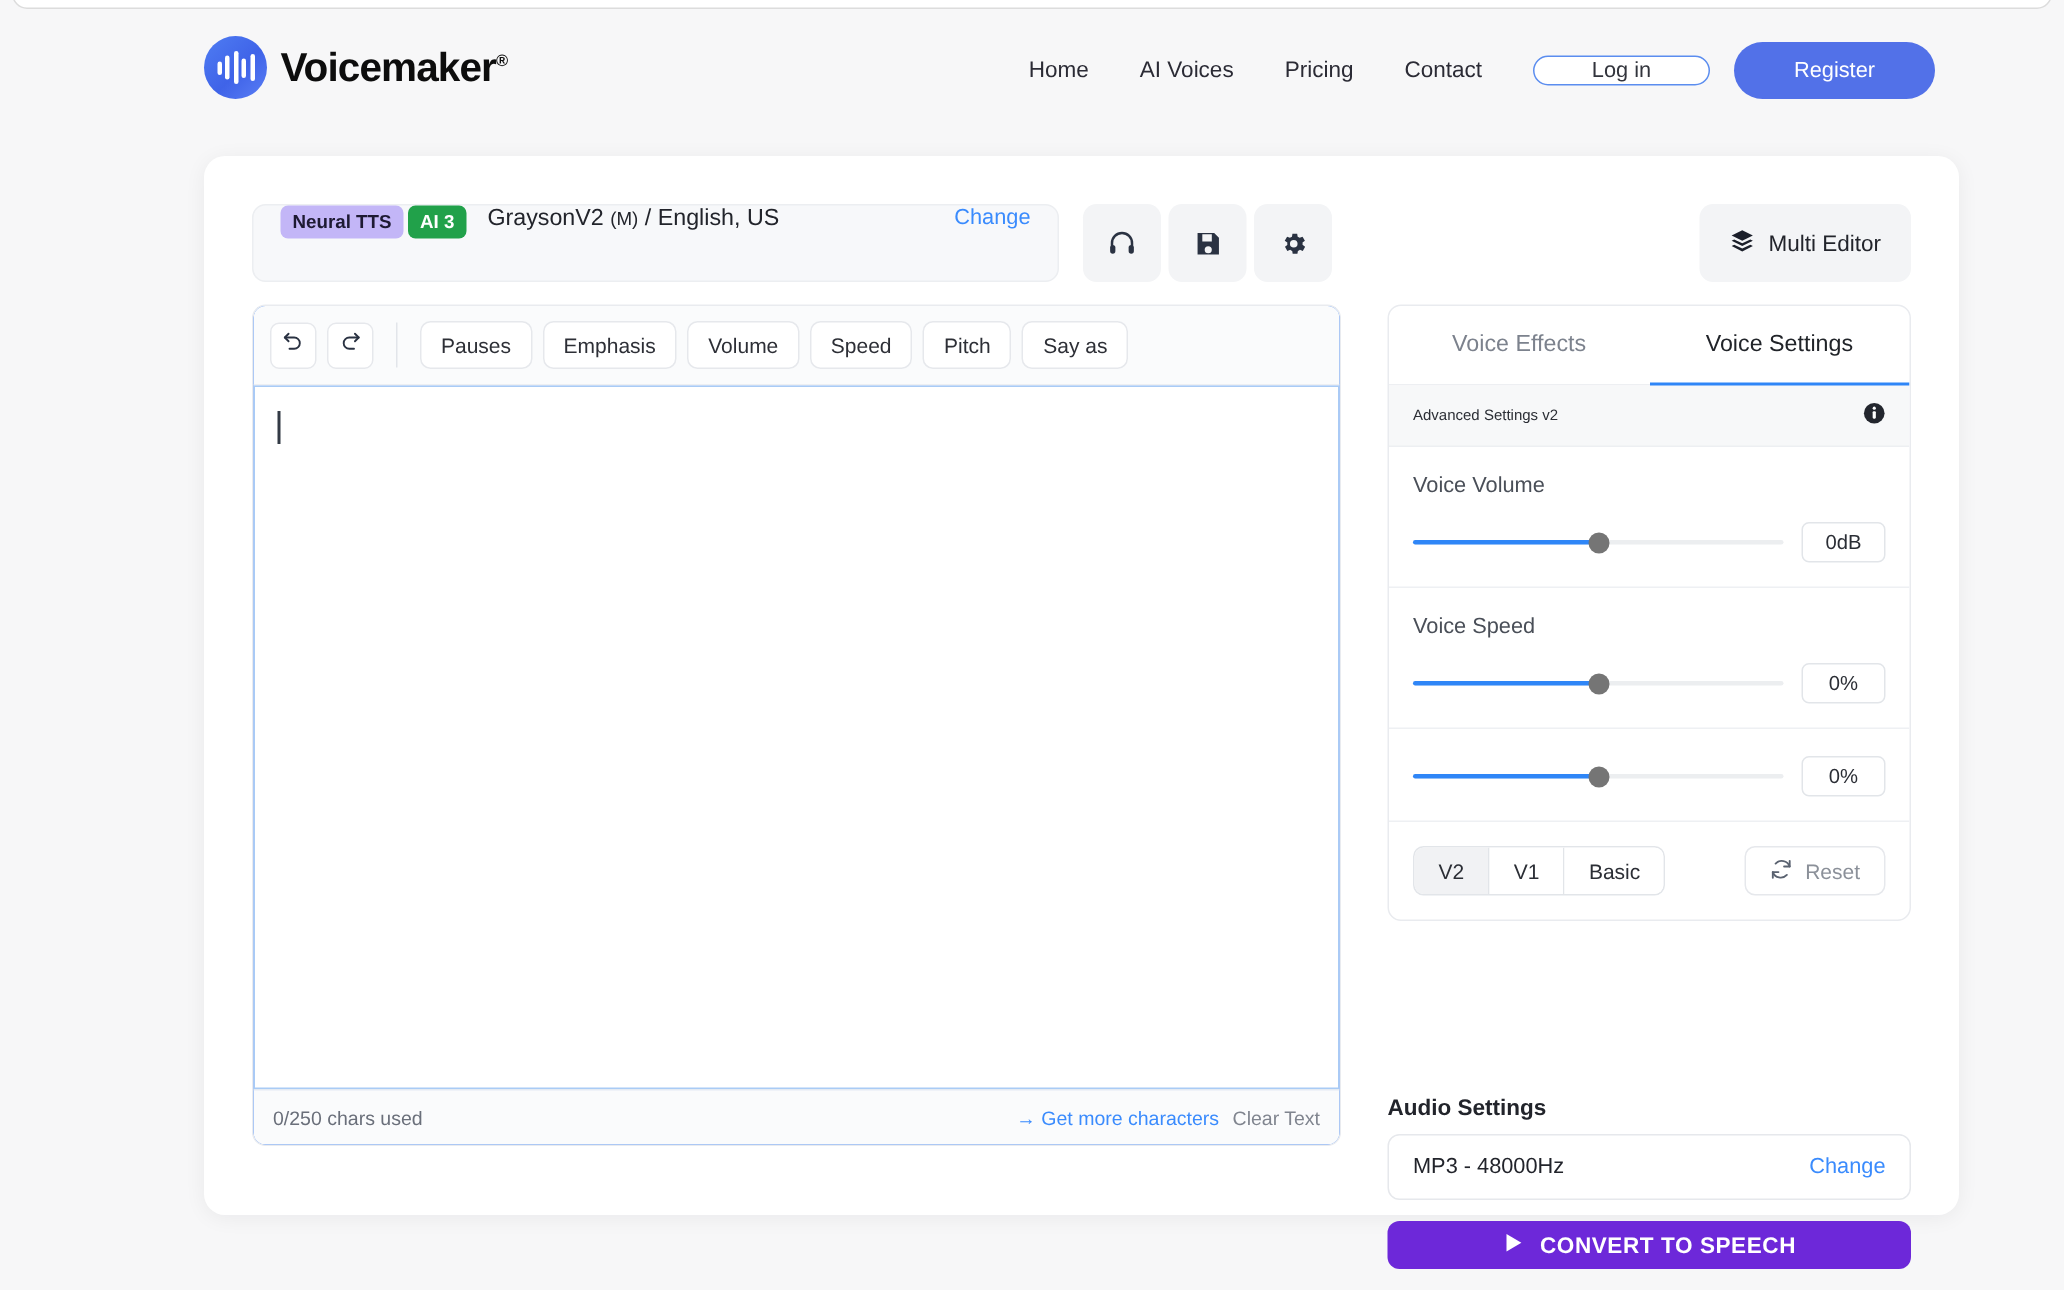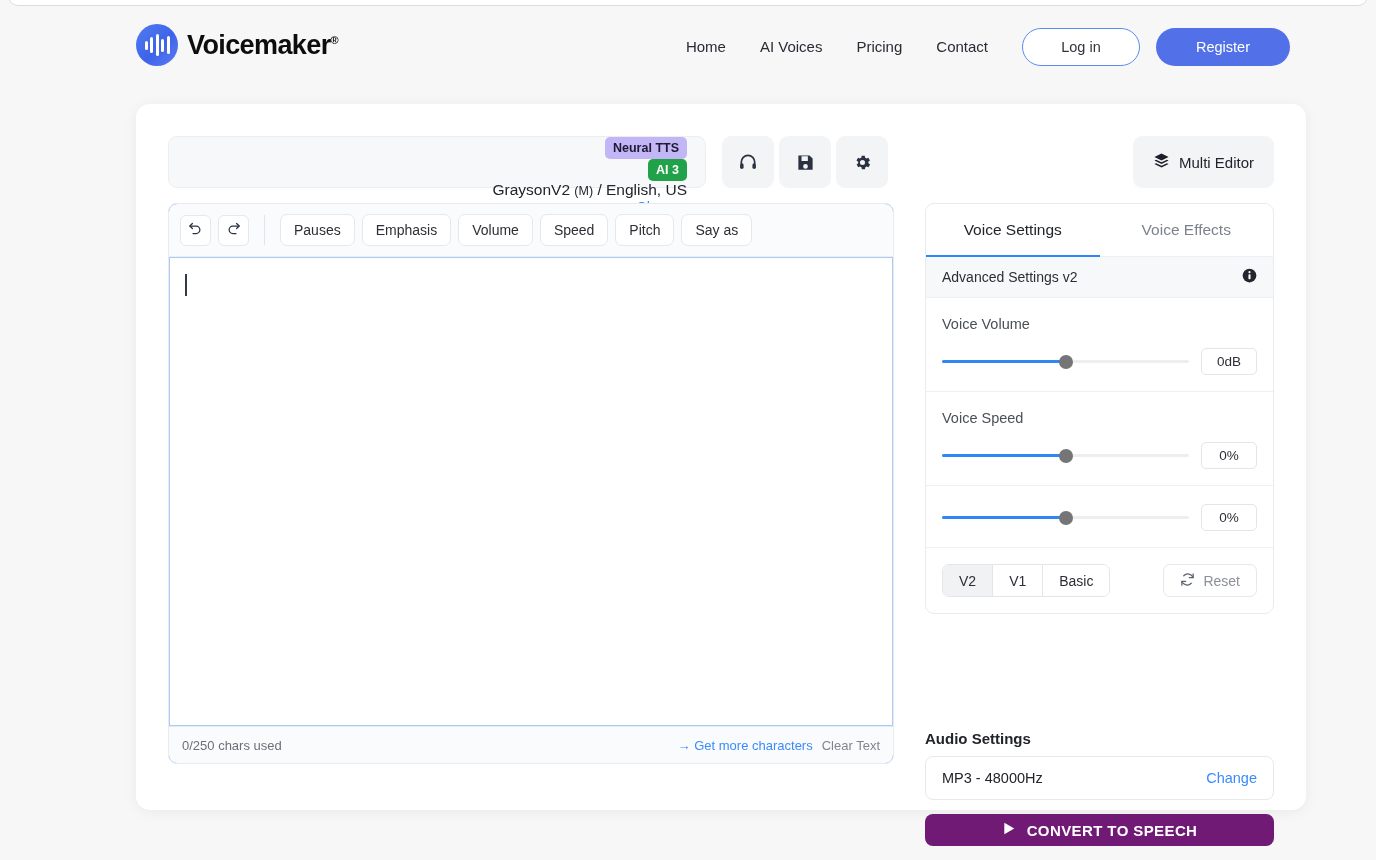--- a/index.html
+++ b/index.html
@@ -38,41 +38,41 @@
     font-size: 27px; font-weight: bold; color: #0d0d0d; letter-spacing: -0.6px;
     position: relative; line-height: 1;
   }
   .brand-reg { font-size: 11px; vertical-align: super; font-weight: bold; }
 
   .nav { position: absolute; right: 86px; top: 28px; display: flex; align-items: center; gap: 0px; }
   .nav a {
     font-size: 15px; color: #2b2b35; text-decoration: none; padding: 0 17px; line-height: 36px;
   }
   .btn-login {
-    margin-left: 17px; width: 118px; height: 38px; border: 1.4px solid #5b8def;
+    margin-left: 17px; width: 118px; height: 20px; border: 1.4px solid #5b8def;
     border-radius: 19px; background: #fff; color: #32343c; font-size: 14.5px;
     display: flex; align-items: center; justify-content: center; cursor: pointer;
   }
   .btn-register {
     margin-left: 16px; width: 134px; height: 38px; border: none;
     border-radius: 19px; background: #5271e8; color: #fff; font-size: 14.5px;
     display: flex; align-items: center; justify-content: center; cursor: pointer;
   }
 
   
   .card {
     position: absolute; left: 136px; top: 104px; width: 1170px; height: 706px;
     background: #fff; border-radius: 14px; box-shadow: 0 2px 14px rgba(20,20,40,0.06);
   }
 
   
   .voicebar {
     position: absolute; left: 32px; top: 32px; width: 538px; height: 52px;
     background: #f7f8fa; border: 1px solid #eceef1; border-radius: 9px;
-    display: flex; align-items: flex-end; padding: 0 18px; flex-direction: column;
+    display: flex; align-items: flex-start; padding: 0 18px;
   }
   .badge-neural {
     background: #c3b6f7; color: #1e1a33; font-size: 12.5px; font-weight: bold;
     padding: 4px 8px; border-radius: 5px;
   }
   .badge-ai {
     background: #21a14a; color: #fff; font-size: 12.5px; font-weight: bold;
     padding: 4px 8px; border-radius: 5px; margin-left: 3px;
   }
   .voice-name { margin-left: 14px; font-size: 15.5px; color: #22242b; }
@@ -142,21 +142,21 @@
     flex: 1; display: flex; align-items: center; justify-content: center;
     font-size: 15.5px; color: #7c828d; cursor: pointer; position: relative;
   }
   .tab.active { color: #212429; }
   .tab.active::after {
     content: ""; position: absolute; left: 0; right: 0; bottom: -1px; height: 2.5px; background: #2f86f7;
   }
   .adv-row {
     height: 41px; background: #f7f8f9; border-bottom: 1px solid #edeff2;
     display: flex; align-items: center; padding: 0 16px;
-    font-size: 14px; color: #2b2e35; justify-content: center;
+    font-size: 10px; color: #2b2e35; justify-content: center;
   }
   .info-icon { margin-left: auto; }
   .slider-block { padding: 18px 16px 16px 16px; border-bottom: 1px solid #eef0f3; }
   .slider-label { font-size: 14.5px; color: #4a4f58; margin-bottom: 16px; }
   .slider-row { display: flex; align-items: center; gap: 12px; }
   .slider {
     position: relative; flex: 1; height: 14px; display: flex; align-items: center; cursor: pointer;
   }
   .slider .track { position: absolute; left: 0; right: 0; height: 3.5px; background: #eceef0; border-radius: 2px; }
   .slider .fill { position: absolute; left: 0; height: 3.5px; background: #2f86f7; border-radius: 2px; }
@@ -188,21 +188,21 @@
     position: absolute; left: 789px; top: 626px; font-size: 15px; font-weight: bold; color: #22242b;
   }
   .audio-box {
     position: absolute; left: 789px; top: 554px; width: 349px; height: 44px;
     border: 1px solid #e6e8ec; border-radius: 8px; display: flex; align-items: center;
     padding: 0 16px; font-size: 14.5px; color: #22242b; background: #fff;
   }
   .audio-change { margin-left: auto; color: #3a8bfd; cursor: pointer; }
   .convert-btn {
     position: absolute; left: 789px; width: 349px; height: 32px; border: none; border-radius: 8px;
-    background: #701a75; color: #fff; cursor: pointer;
+    background: #6d28d9; color: #fff; cursor: pointer;
     display: flex; align-items: center; justify-content: center; gap: 11px;
     font-size: 15px; font-weight: bold; letter-spacing: 0.4px;
   }
 </style>
 </head>
 <body>
 
 <div class="page">
   <div class="browser-sliver"></div>
 
@@ -308,22 +308,22 @@
         <span>0/250 chars used</span>
         <span class="ef-right">
           <span class="ef-link"><span>→</span> <span>Get more characters</span></span>
           <span class="ef-clear">Clear Text</span>
         </span>
       </div>
     </div>
 
     <div class="panel">
       <div class="tabs">
+        <div class="tab">Voice Effects</div>
         <div class="tab active">Voice Settings</div>
-        <div class="tab">Voice Effects</div>
       </div>
       <div class="adv-row">
         <span>Advanced Settings v2</span>
         <span class="info-icon">
           <svg width="15" height="15" viewBox="0 0 24 24" fill="#23262e">
             <circle cx="12" cy="12" r="11"></circle>
             <circle cx="12" cy="6.6" r="1.7" fill="#fff"></circle>
             <rect x="10.3" y="9.8" width="3.4" height="8" rx="1.2" fill="#fff"></rect>
           </svg>
         </span>

